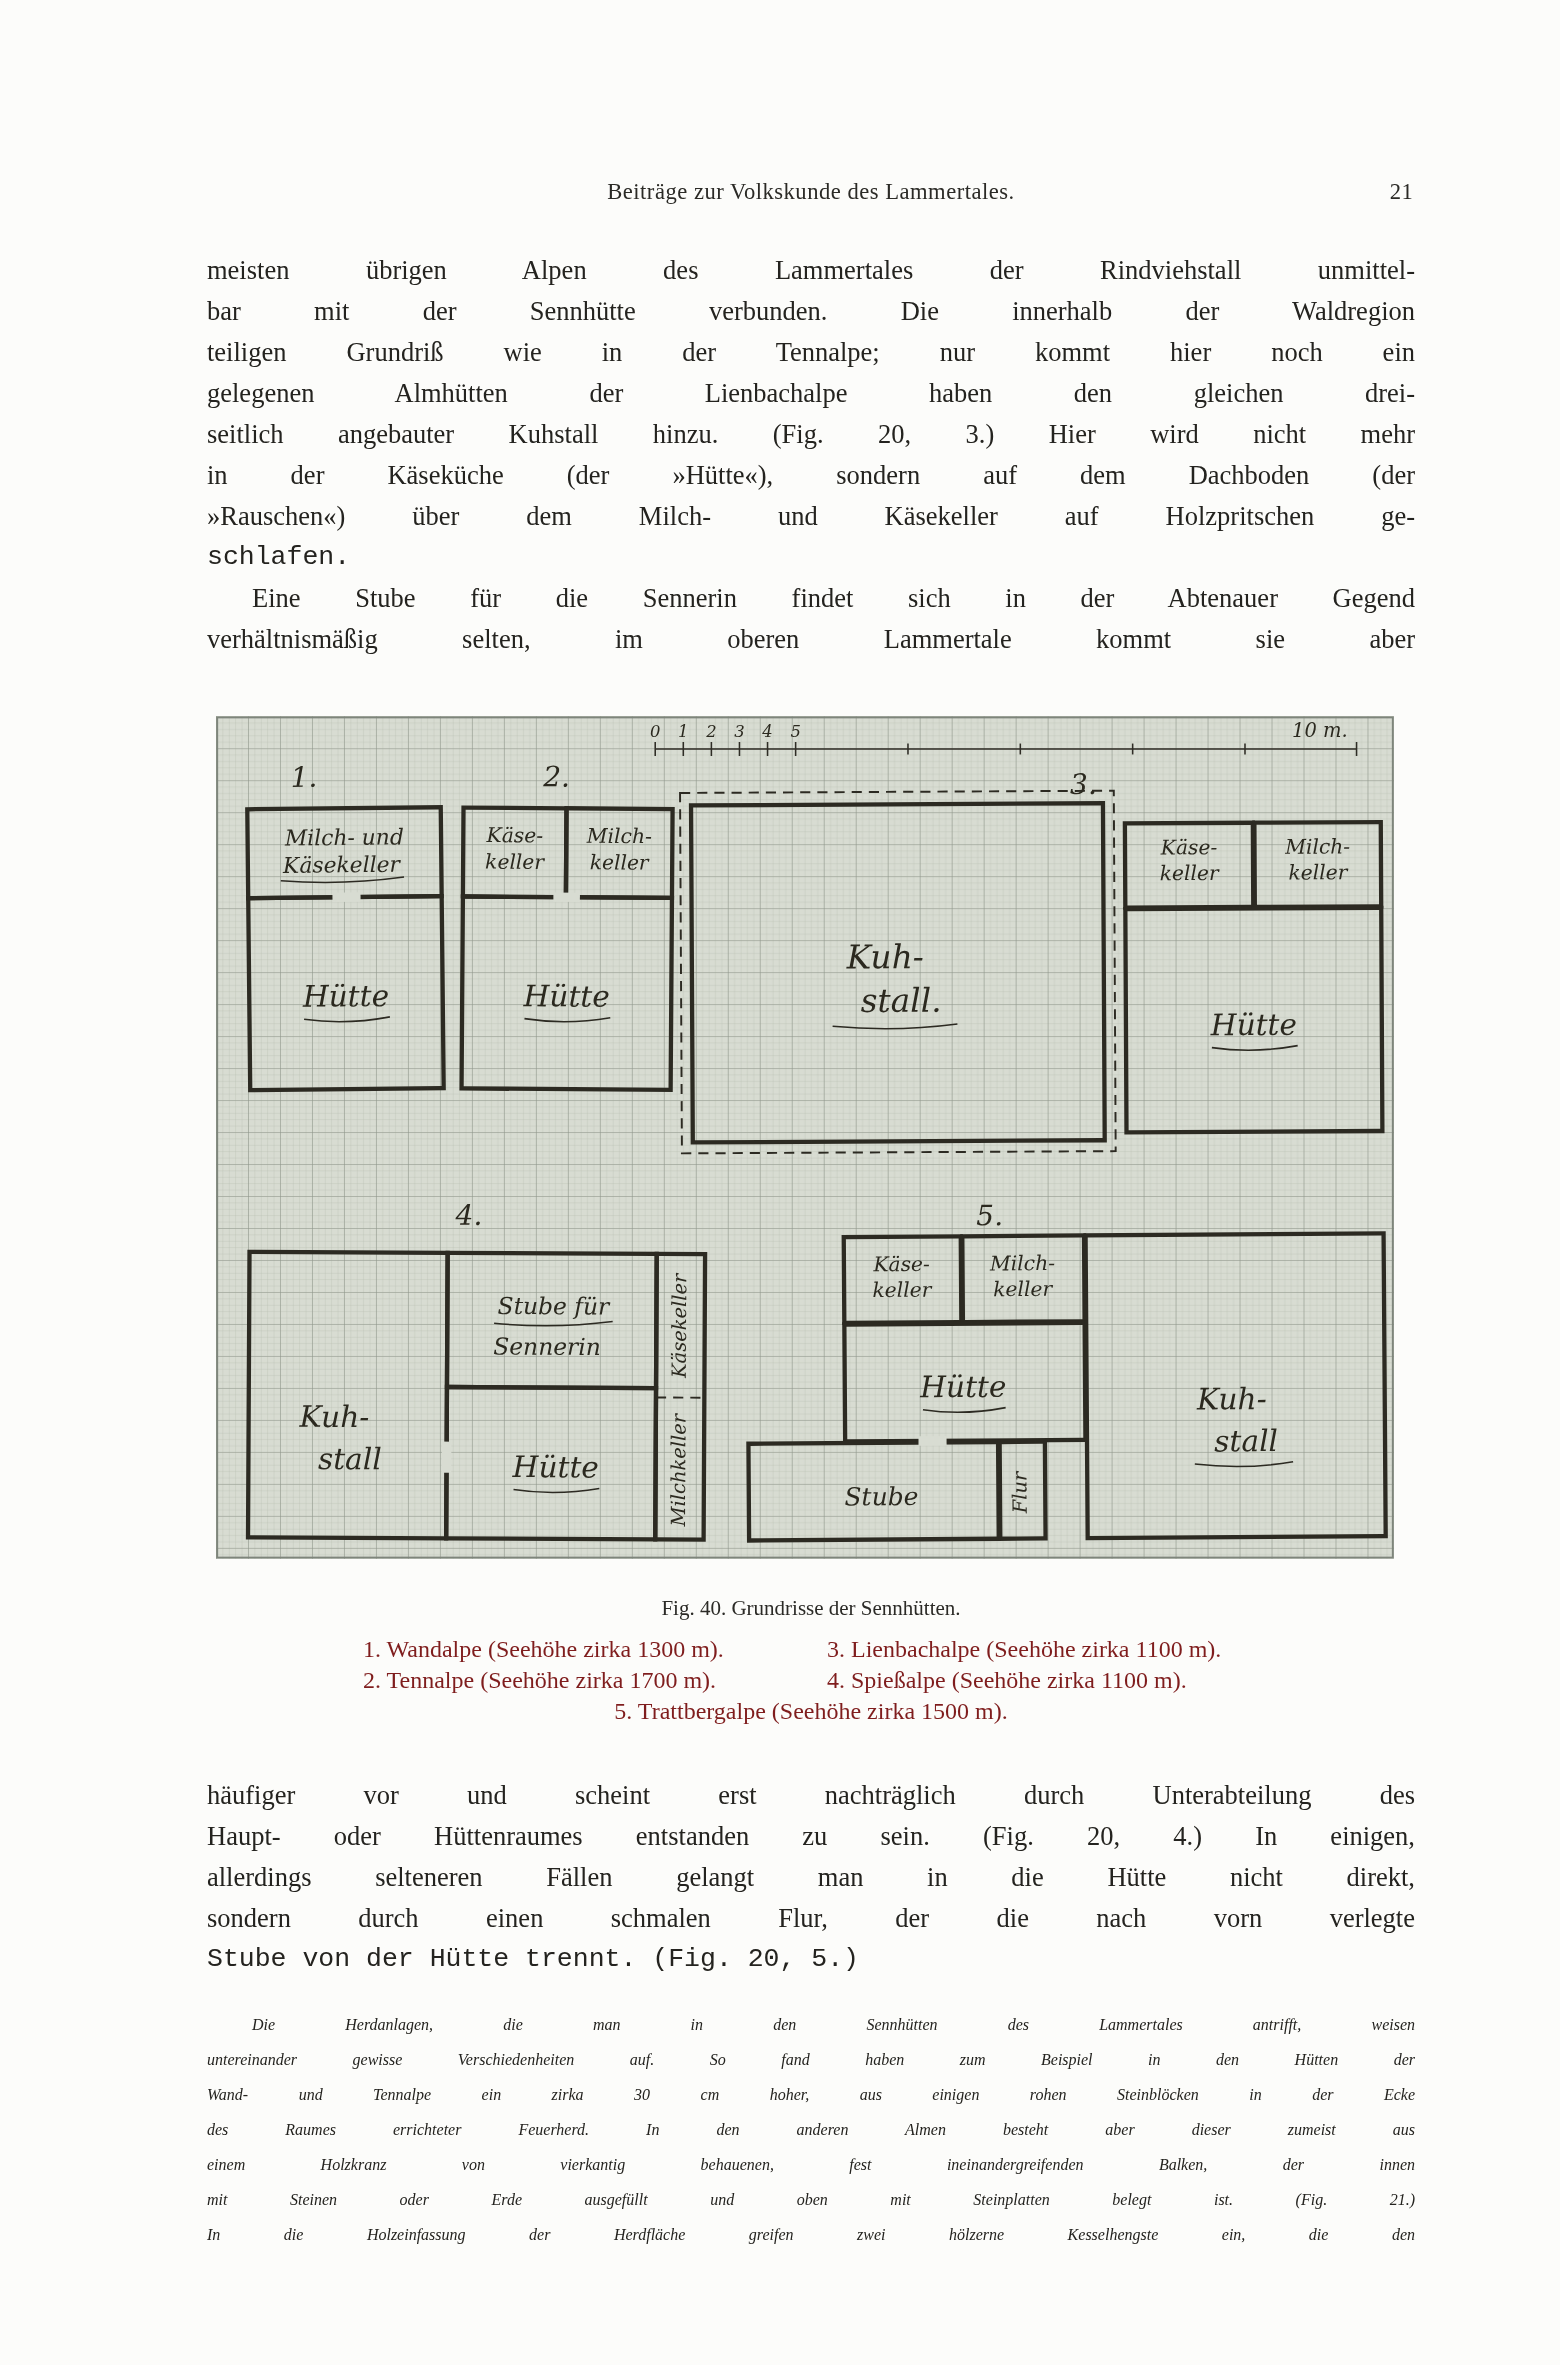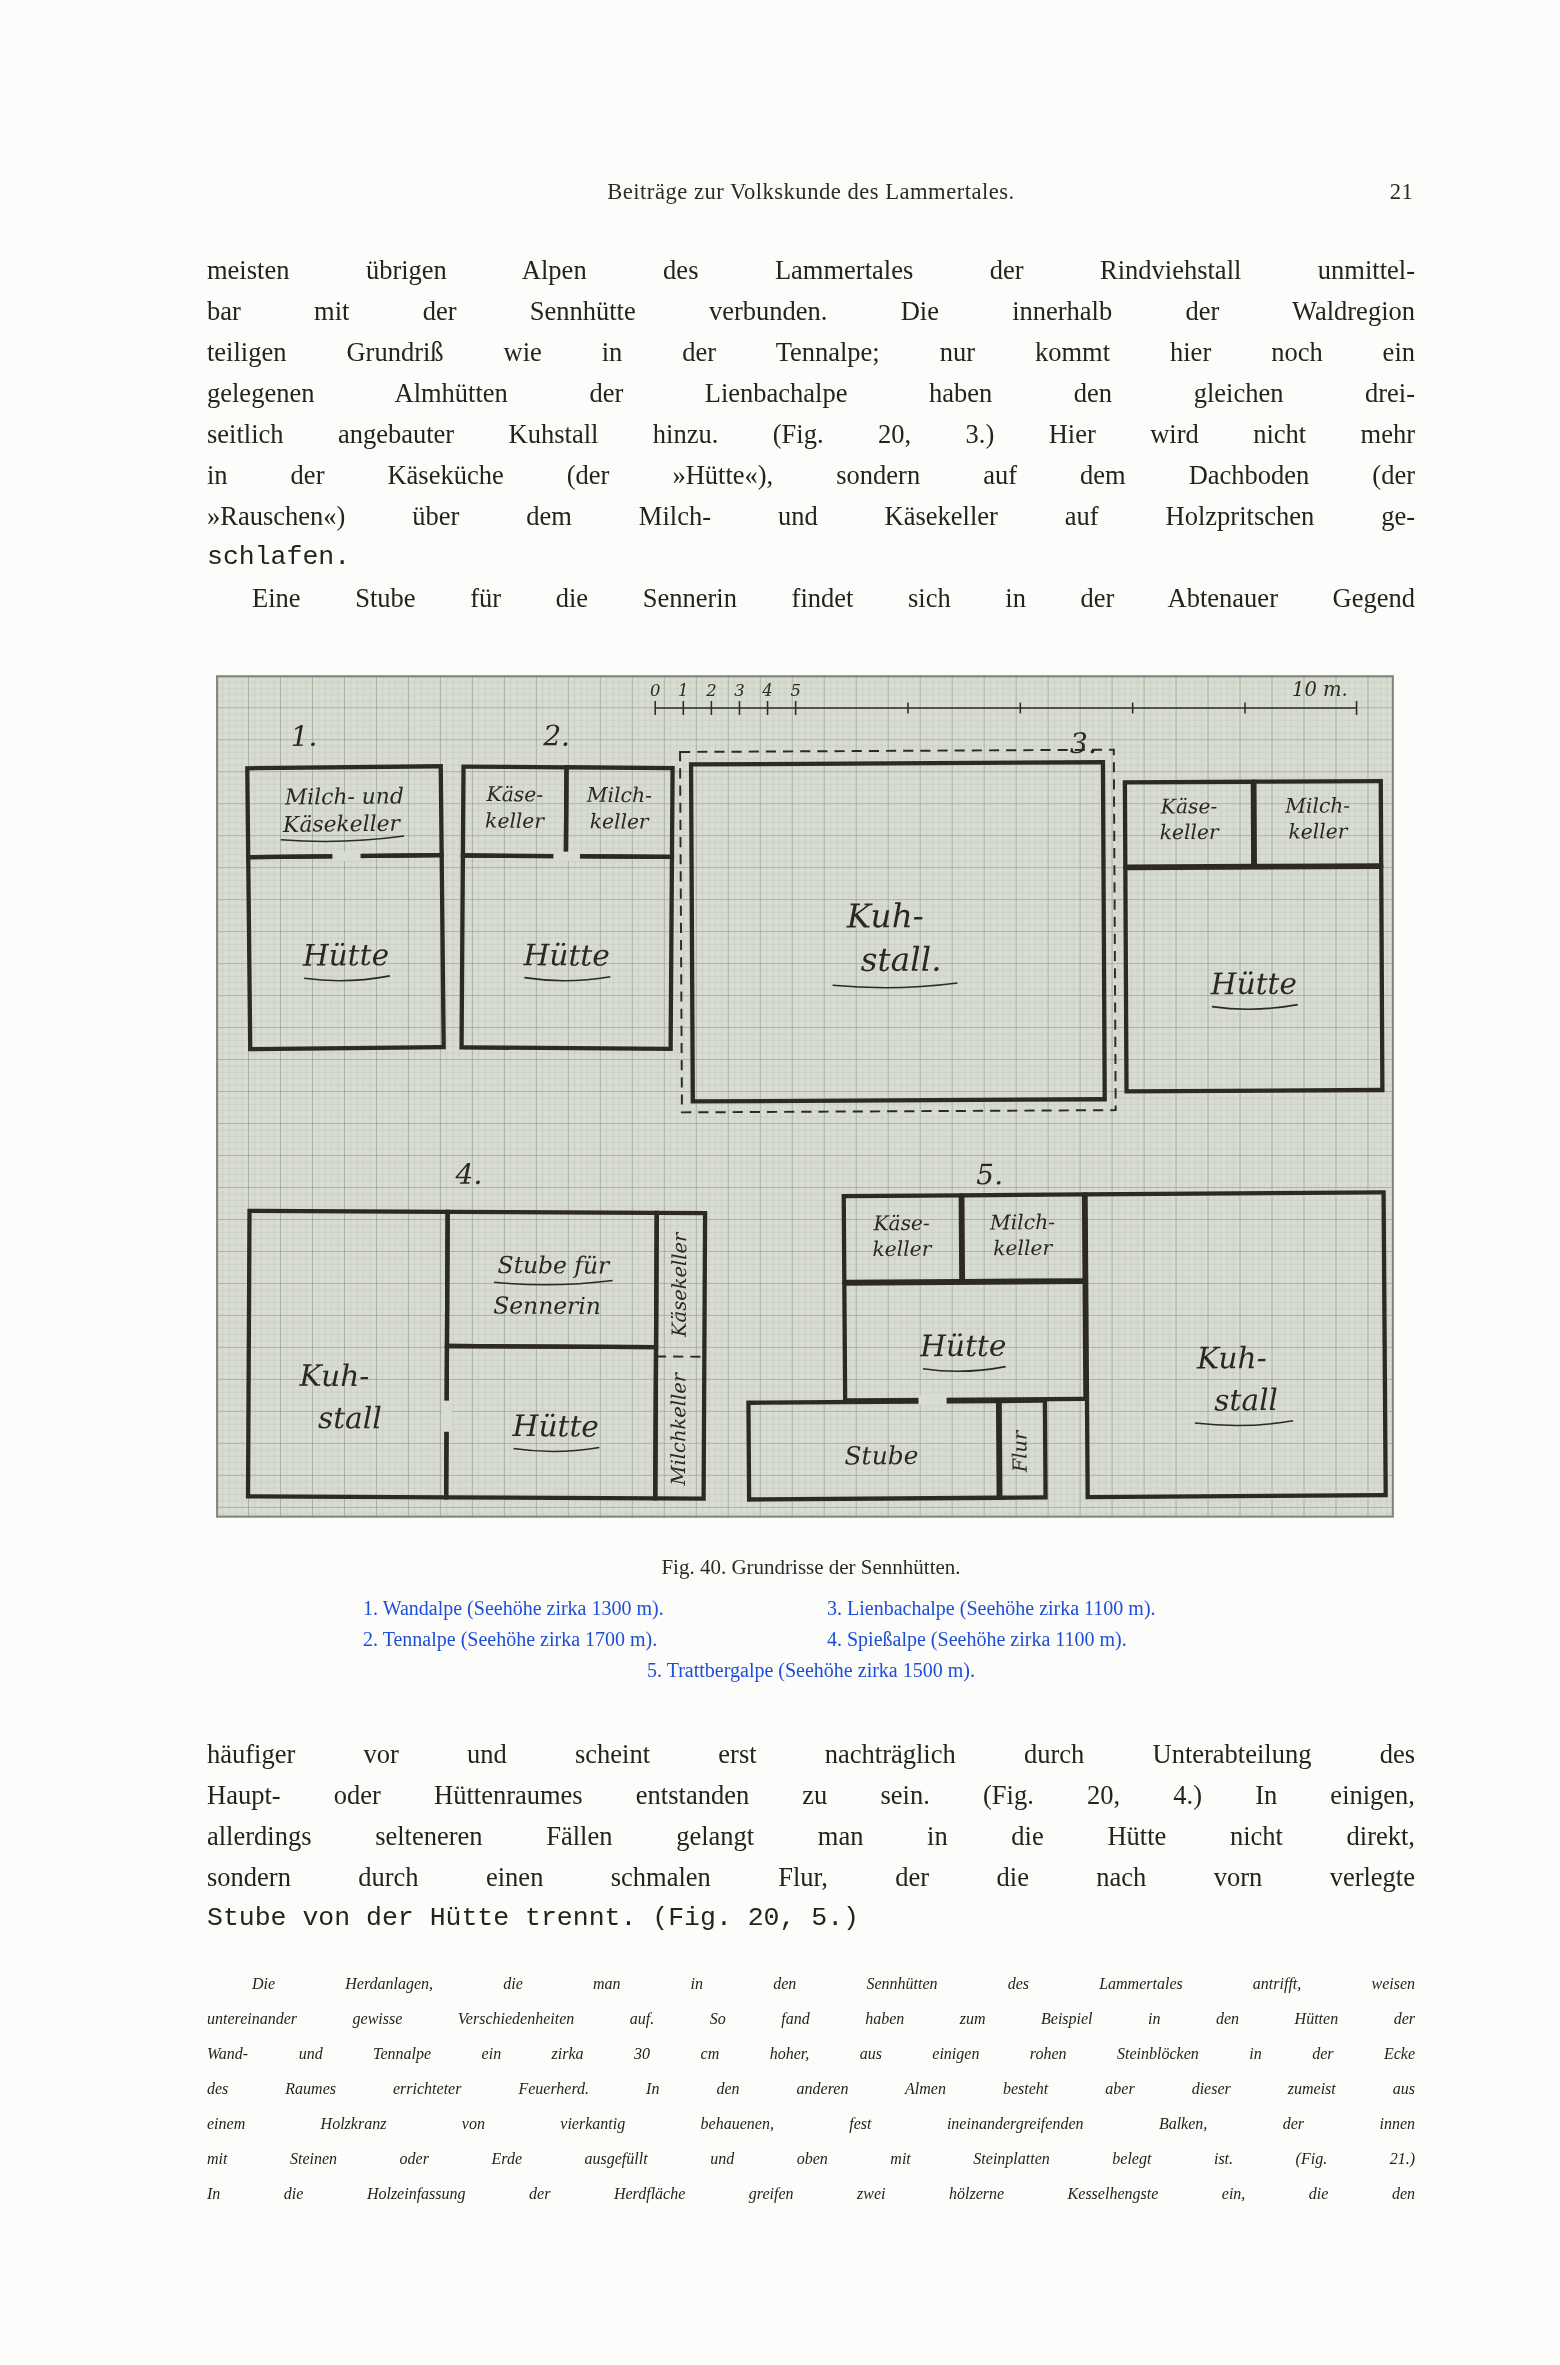--- a/index.html
+++ b/index.html
@@ -46,21 +46,21 @@
   .plan-figure { margin: 56px 0 0 0; padding: 0; }
   .plan-svg { display: block; margin-left: 9.4px; }
 
   .fig-caption {
     margin-top: 36px;
     text-align: center;
     font-size: 21px;
     line-height: 26.5px;
     color: #2b2a26;
   }
-  .legend { margin-top: 12.5px; font-size: 20px; color: #1d4ed8; }
+  .legend { margin-top: 12.5px; font-size: 24px; color: #7f1d1d; }
   .legend-row { display: flex; line-height: 31px; }
   .legend-row .l { margin-left: 156px; width: 464px; }
   .legend-row .r { }
   .legend-row.center { justify-content: center; }
 
   
   .plan-svg text {
     font-family: "DejaVu Serif", "Liberation Serif", serif;
     font-style: italic;
     fill: #2b291f;
@@ -96,20 +96,21 @@
         <div class="pline">bar mit der Sennhütte verbunden. Die innerhalb der Waldregion</div>
         <div class="pline">teiligen Grundriß wie in der Tennalpe; nur kommt hier noch ein</div>
         <div class="pline">gelegenen Almhütten der Lienbachalpe haben den gleichen drei-</div>
         <div class="pline">seitlich angebauter Kuhstall hinzu. (Fig. 20, 3.) Hier wird nicht mehr</div>
         <div class="pline">in der Käseküche (der »Hütte«), sondern auf dem Dachboden (der</div>
         <div class="pline">»Rauschen«) über dem Milch- und Käsekeller auf Holzpritschen ge-</div>
         <div class="pline">schlafen.</div>
       </div>
     <div class="para body-size indent-first all-just">
         <div class="pline">Eine Stube für die Sennerin findet sich in der Abtenauer Gegend</div>
+        <div class="pline">verhältnismäßig selten, im oberen Lammertale kommt sie aber</div>
       </div>
 
     <figure class="plan-figure">
       <svg class="plan-svg" width="1178" height="843" viewBox="0 0 1510 1080" xmlns="http://www.w3.org/2000/svg">
         <defs>
           <pattern id="gSmall" width="8.2" height="8.2" patternUnits="userSpaceOnUse">
             <path d="M 8.2 0 L 0 0 0 8.2" fill="none" stroke="#aeb4a9" stroke-width="0.7"></path>
           </pattern>
           <pattern id="gBig" width="41" height="41" patternUnits="userSpaceOnUse">
             <rect width="41" height="41" fill="url(#gSmall)"></rect>

